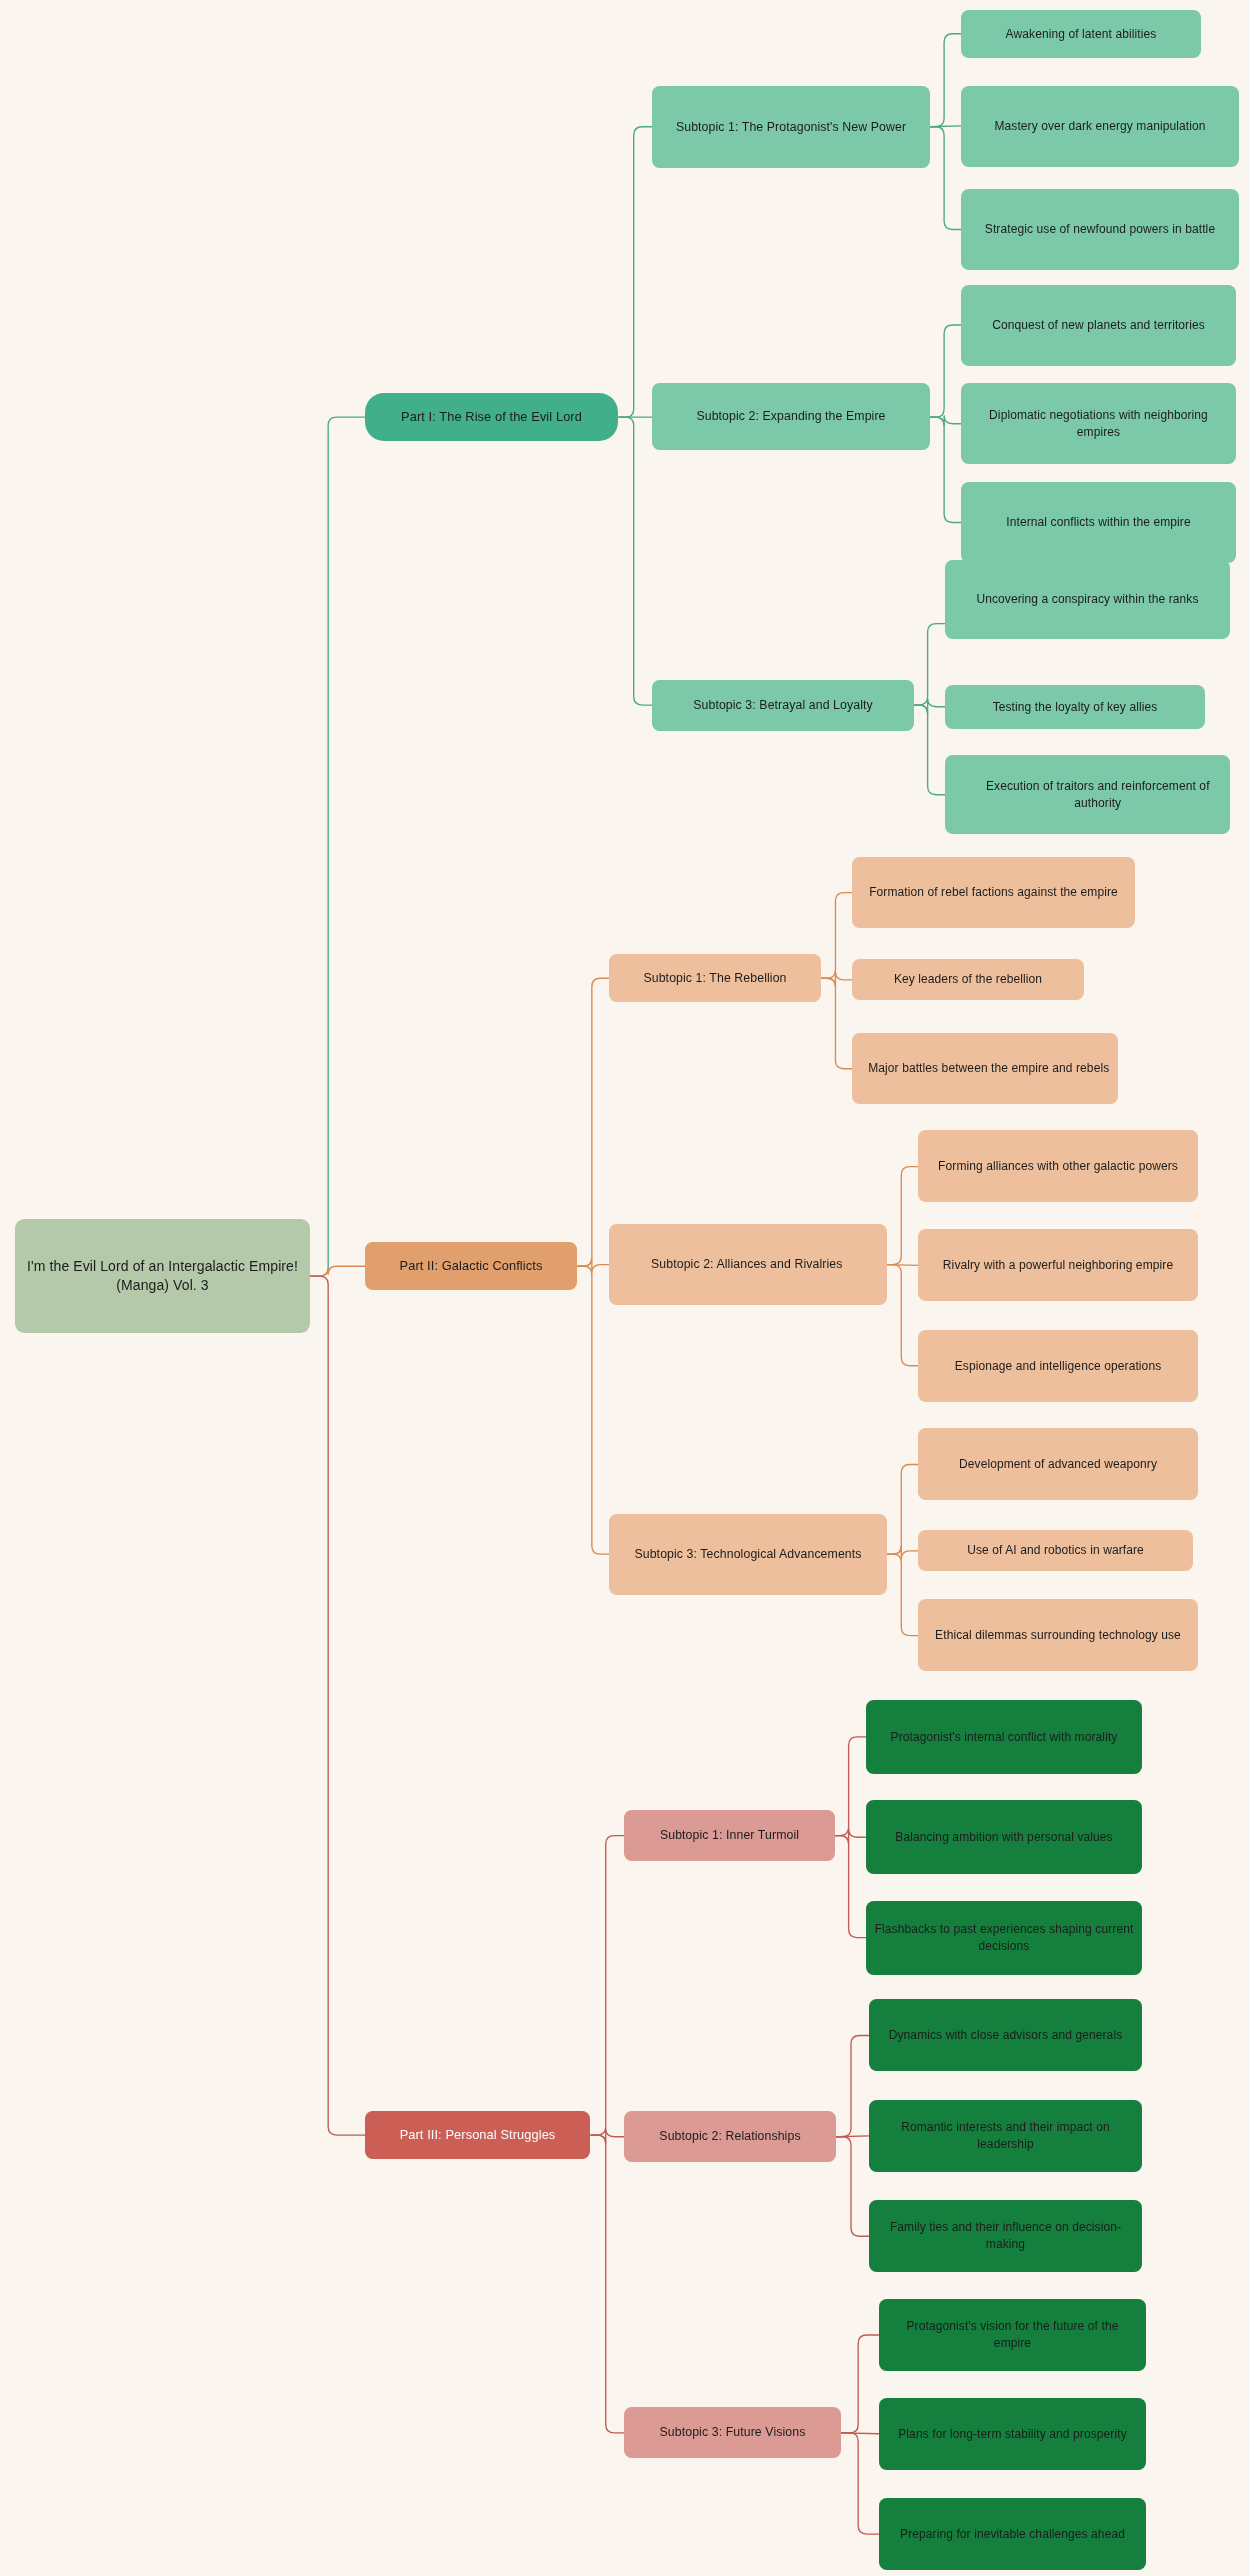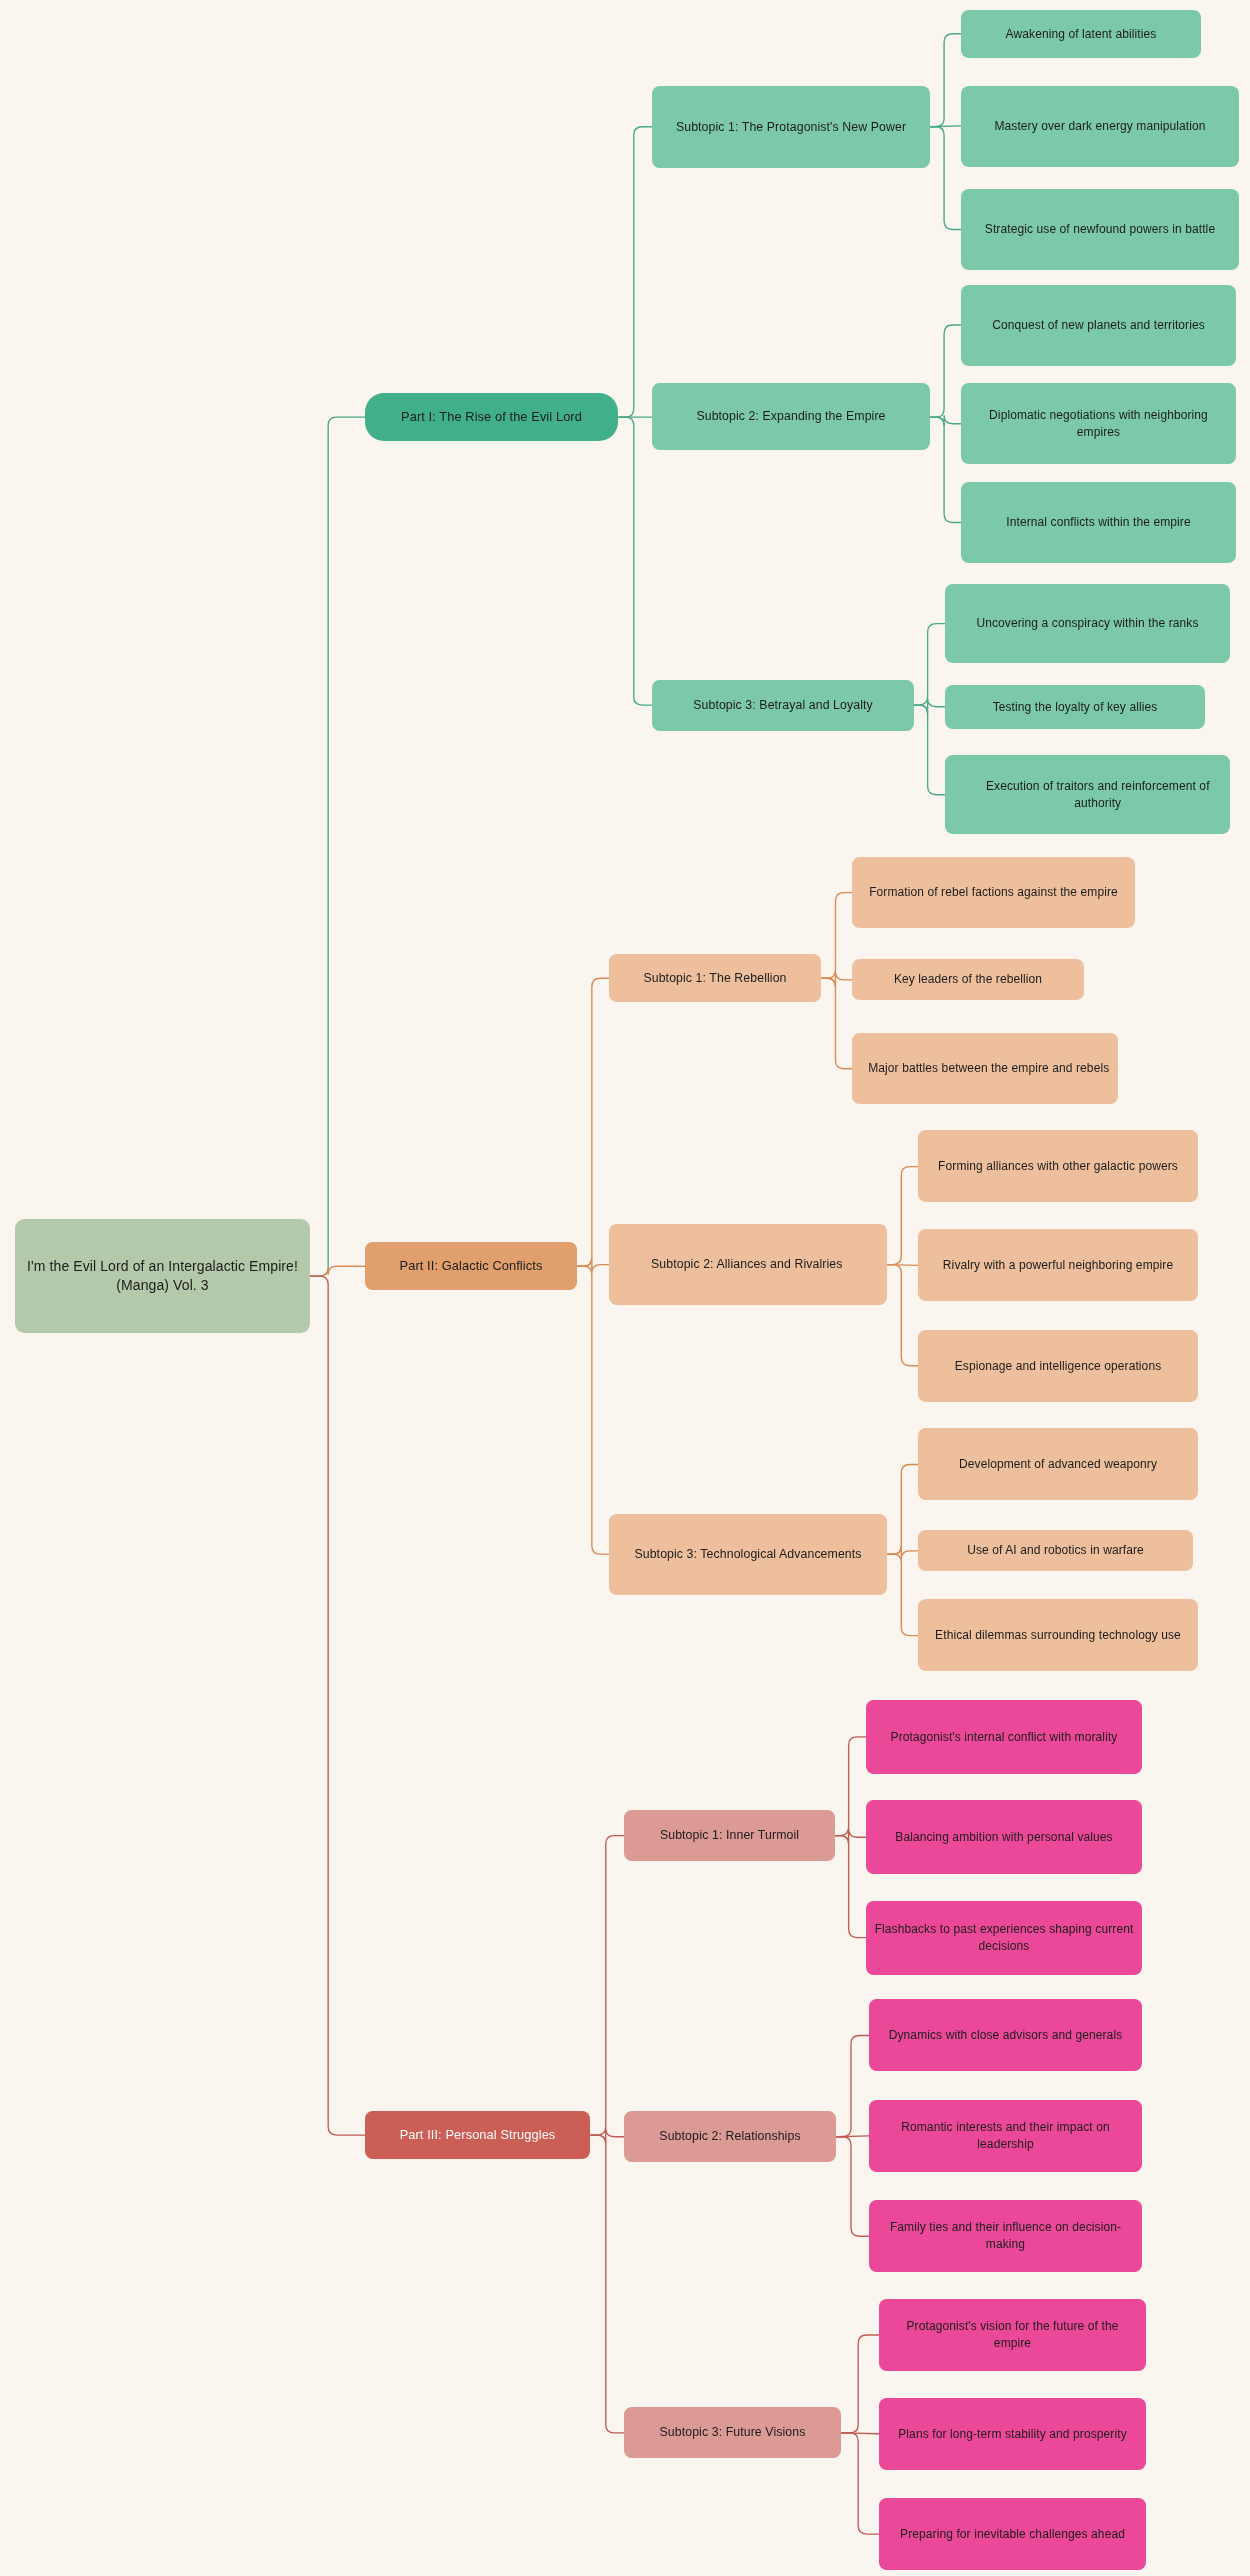--- a/index.html
+++ b/index.html
@@ -29,21 +29,21 @@
   .branch-1{background:#41b08a;border-radius:19px;}
   .branch-2{background:#e09f6d;}
   .branch-3{background:#cb5f56;color:#fdfdfd;}
   .sub{font-size:12.3px;}
   .sub-1{background:#7cc9a9;}
   .sub-2{background:#edbf9c;}
   .sub-3{background:#dc9a95;}
   .leaf{font-size:12px;}
   .leaf-1{background:#7cc9a9;}
   .leaf-2{background:#edbf9c;}
-  .leaf-3{background:#ec4899;}
+  .leaf-3{background:#15803d;}
 </style>
 </head>
 <body>
 
 <div id="map">
   <svg class="links" id="links" viewBox="0 0 1471 3030" preserveAspectRatio="none">
       <path d="M 363.87894736842105 1501.000657894737 L 375.87894736842105 1501.000657894737 Q 385.87894736842105 1501.000657894737 385.87894736842105 1491.000657894737 L 385.87894736842105 500.65592105263164 Q 385.87894736842105 490.65592105263164 395.87894736842105 490.65592105263164 L 429.68684210526317 490.65592105263164" fill="none" stroke="#4aa988" stroke-width="1.6" stroke-linecap="round"></path>
       <path d="M 727.7578947368421 490.65592105263164 L 735.1776315789474 490.65592105263164 Q 745.1776315789474 490.65592105263164 745.1776315789474 480.65592105263164 L 745.1776315789474 159.03552631578947 Q 745.1776315789474 149.03552631578947 755.1776315789474 149.03552631578947 L 766.4684210526316 149.03552631578947" fill="none" stroke="#4aa988" stroke-width="1.6" stroke-linecap="round"></path>
       <path d="M 1093.5723684210527 149.03552631578947 L 1100.1211184210526 149.03552631578947 Q 1110.1211184210526 149.03552631578947 1110.1211184210526 139.03552631578947 L 1110.1211184210526 49.67828947368421 Q 1110.1211184210526 39.67828947368421 1120.1211184210526 39.67828947368421 L 1130.3473684210526 39.67828947368421" fill="none" stroke="#4aa988" stroke-width="1.6" stroke-linecap="round"></path>
       <path d="M 1093.5723684210527 149.03552631578947 L 1130.3473684210526 148.06776315789475" fill="none" stroke="#4aa988" stroke-width="1.6" stroke-linecap="round"></path>
@@ -110,21 +110,21 @@
       </div>
       <div class="node leaf leaf-1" style="left: 961px; top: 383px; width: 275px; min-height: 81px; height: 81px;">
         <span>Diplomatic negotiations with neighboring empires</span>
       </div>
       <div class="node leaf leaf-1" style="left: 961px; top: 482px; width: 275px; min-height: 81px; height: 81px;">
         <span>Internal conflicts within the empire</span>
       </div>
       <div class="node sub sub-1" style="left: 652px; top: 680px; width: 262px; min-height: 51px; height: 51px;">
         <span>Subtopic 3: Betrayal and Loyalty</span>
       </div>
-      <div class="node leaf leaf-1" style="left: 945px; top: 584px; width: 285px; min-height: 79px; height: 79px;">
+      <div class="node leaf leaf-1" style="left: 945px; top: 560px; width: 285px; min-height: 79px; height: 79px;">
         <span>Uncovering a conspiracy within the ranks</span>
       </div>
       <div class="node leaf leaf-1" style="left: 945px; top: 685px; width: 260px; min-height: 44px; height: 44px;">
         <span>Testing the loyalty of key allies</span>
       </div>
       <div class="node leaf leaf-1" style="left: 945px; top: 755px; width: 285px; min-height: 79px; height: 79px; padding-left: 29px;">
         <span>Execution of traitors and reinforcement of authority</span>
       </div>
       <div class="node branch branch-2" style="left: 365px; top: 1242px; width: 212px; min-height: 48px; height: 48px;">
         <span>Part II: Galactic Conflicts</span>

